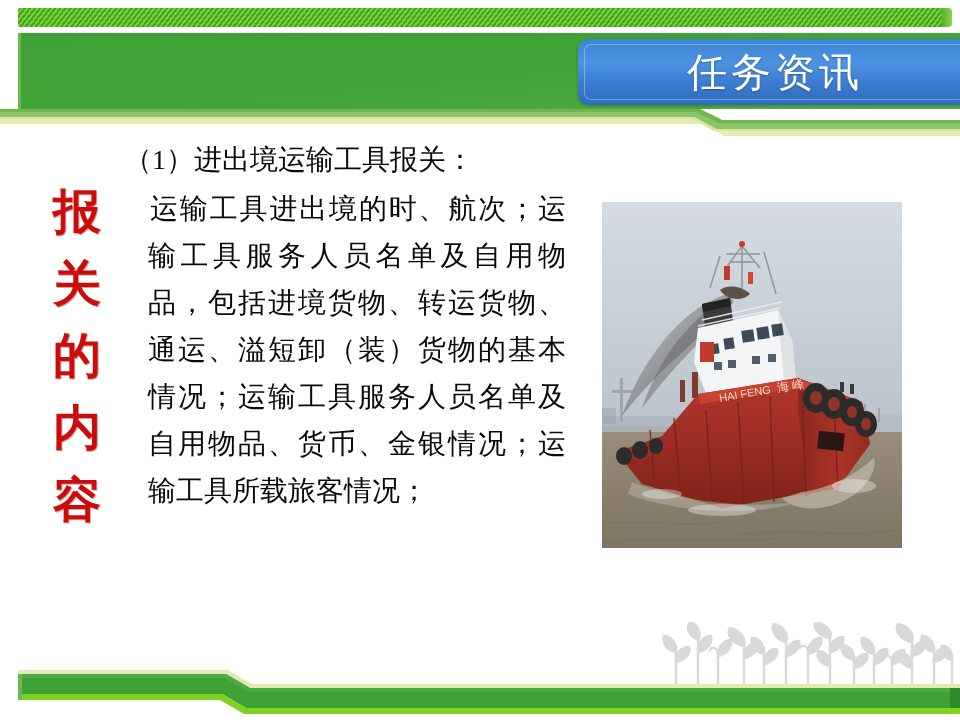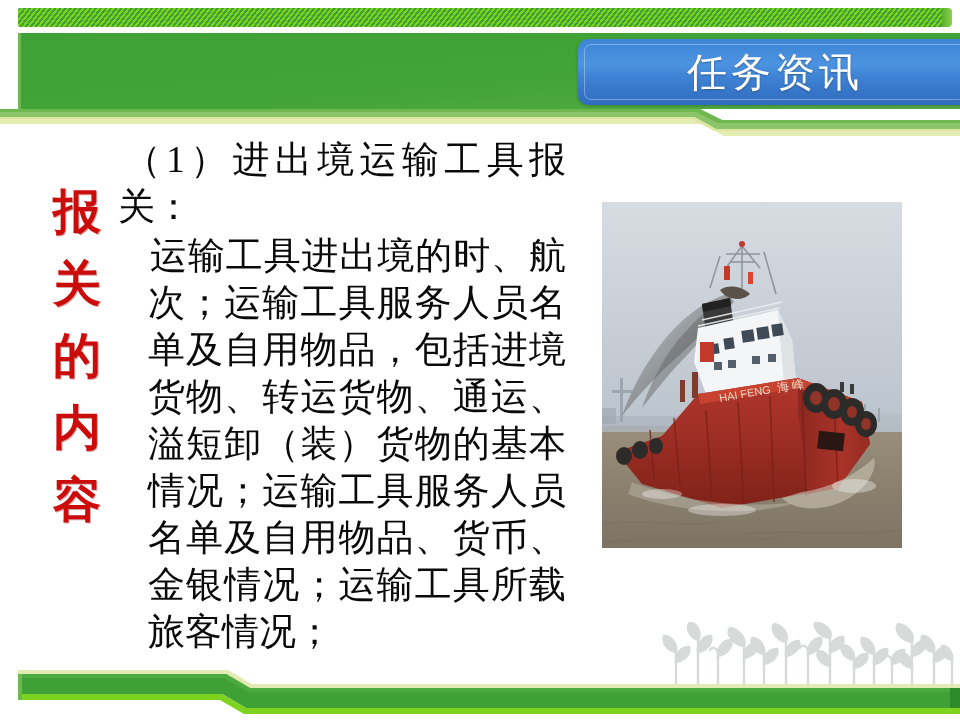--- a/index.html
+++ b/index.html
@@ -68,21 +68,21 @@
     letter-spacing: 0;
   }
 
   
   .body-text {
     position: absolute;
     left: 118px; top: 136px;
     width: 448px;
     color: #0a0a0a;
     font-family: "Liberation Serif", "DejaVu Serif", serif;
-    font-size: 37px;
+    font-size: 28px;
     line-height: 47px;
     text-align: justify;
     text-justify: inter-character;
   }
   .para1 {
     text-indent: 6px;
     padding-left: 0px;
     margin: 0 0 2px 0;
   }
   .para2 {

